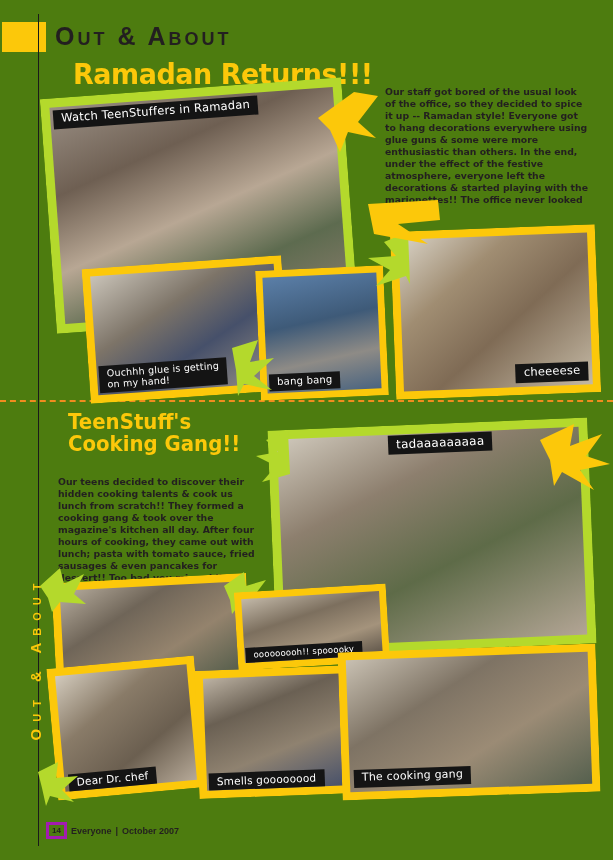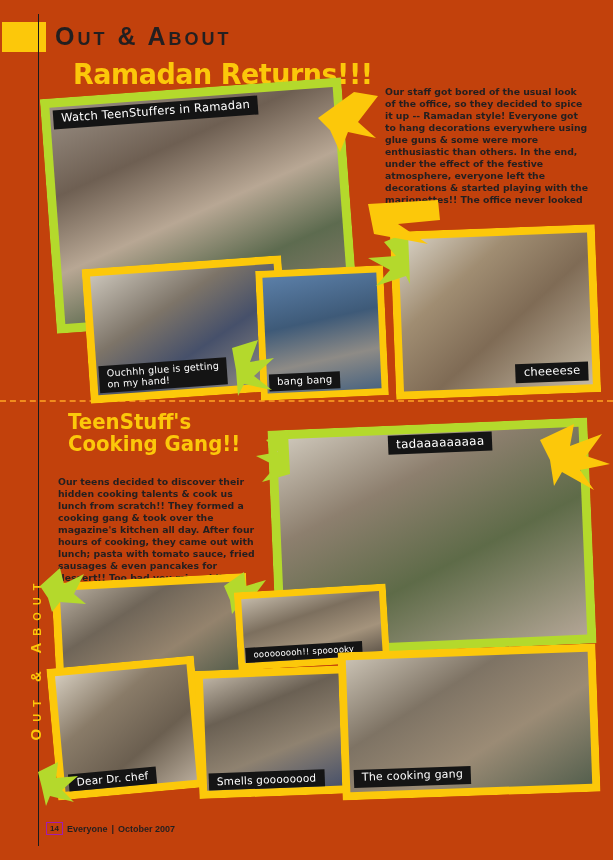--- a/index.html
+++ b/index.html
@@ -2,21 +2,21 @@
 <html><head>
 <meta charset="utf-8">
 <style>
   * { margin:0; padding:0; box-sizing:border-box; }
   html,body{
     width:613px; height:860px;
     background:#ffffff;
     font-family:"Liberation Sans", sans-serif;
     overflow:hidden;
   }
-  .page{ position:relative; width:613px; height:860px; overflow:hidden; background:#c2410c; }
+  .page{ position:relative; width:613px; height:860px; overflow:hidden; background:#4d7c0f; }
 
   
   .hdr-swatch{ position:absolute; left:2px; top:22px; width:44px; height:30px; background:#FCC80A; }
   .hdr-title{ position:absolute; left:55px; top:22px; font-size:25px; font-weight:bold;
     color:#231f20; letter-spacing:3px; font-variant:small-caps; white-space:nowrap; }
   .sec1-title{ position:absolute; left:73px; top:57px; font-size:29px; font-weight:bold;
     color:#FCC80A; letter-spacing:-0.5px; white-space:nowrap;
     font-family:"DejaVu Sans", sans-serif; transform:scaleX(.93); transform-origin:left center; }
 
   
@@ -50,21 +50,21 @@
   .fr-green{ background:#B4D92C; }
   .fr-yellow{ background:#FCC80A; }
   .inner{ position:absolute; overflow:hidden; background:#888; }
 
   
   .burst{ position:absolute; }
 
   
   .footer{ position:absolute; left:46px; top:822px; font-size:9px; font-weight:bold;
     color:#231f20; display:flex; align-items:center; gap:4px; }
-  .pgnum{ border:1px solid #a21caf; padding:0px 3px; font-size:8px; line-height:11px; }
+  .pgnum{ border:3px solid #a21caf; padding:0px 3px; font-size:8px; line-height:11px; }
   .foot-sep{ color:#231f20; }
 
   
   .ph1{ background:linear-gradient(160deg,#9a8f84 0%,#6e5f52 28%,#b8a794 52%,#5d6b4f 74%,#8b7d6d 100%); }
   .ph2{ background:linear-gradient(150deg,#c9c3b8 0%,#7d7468 35%,#46506a 62%,#9a9287 100%); }
   .ph3{ background:linear-gradient(170deg,#5b7fa8 0%,#3e5a78 40%,#8e8b86 70%,#4a6480 100%); }
   .ph4{ background:linear-gradient(140deg,#d8d2c6 0%,#a08d72 30%,#7f6b55 58%,#c4b9a5 100%); }
   .ph5{ background:linear-gradient(155deg,#cfc8bb 0%,#8d7f6e 30%,#5e6b48 60%,#b3a595 100%); }
   .ph6{ background:linear-gradient(150deg,#b7ad9e 0%,#6f6558 32%,#94836d 64%,#4f5a48 100%); }
   .ph7{ background:linear-gradient(165deg,#c2b8a8 0%,#7c6f5e 36%,#a4937c 68%,#5b5247 100%); }

